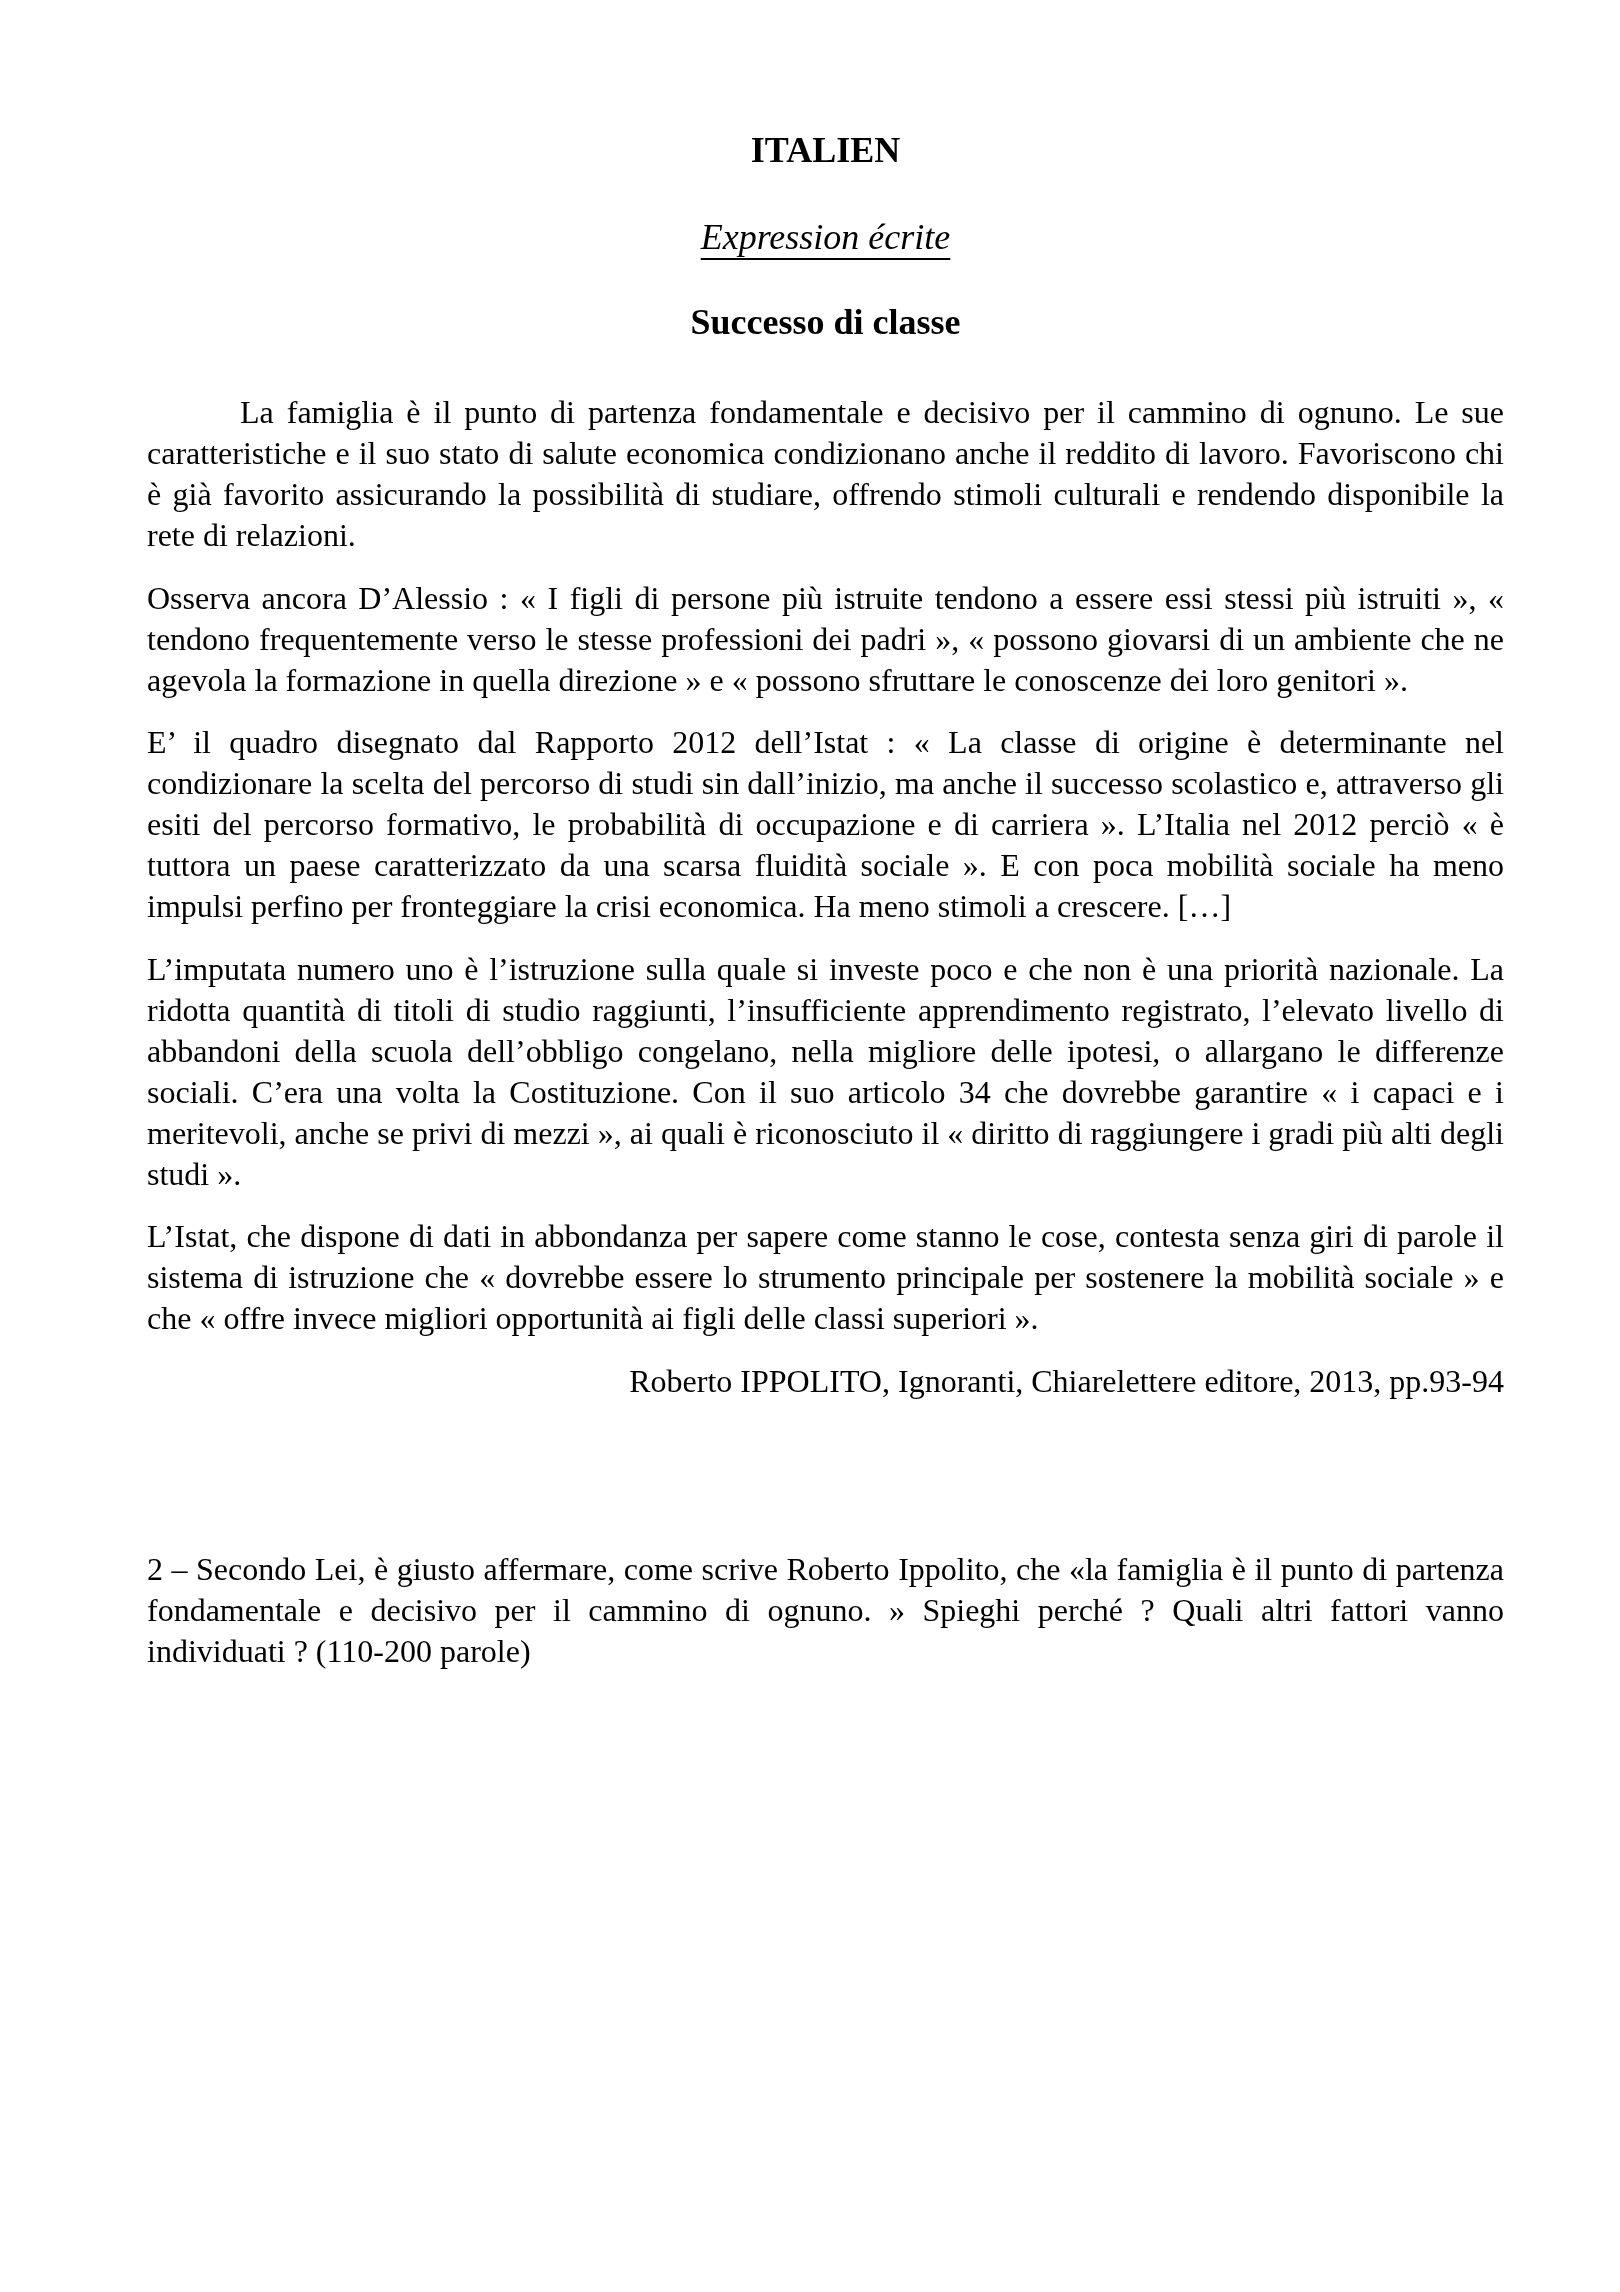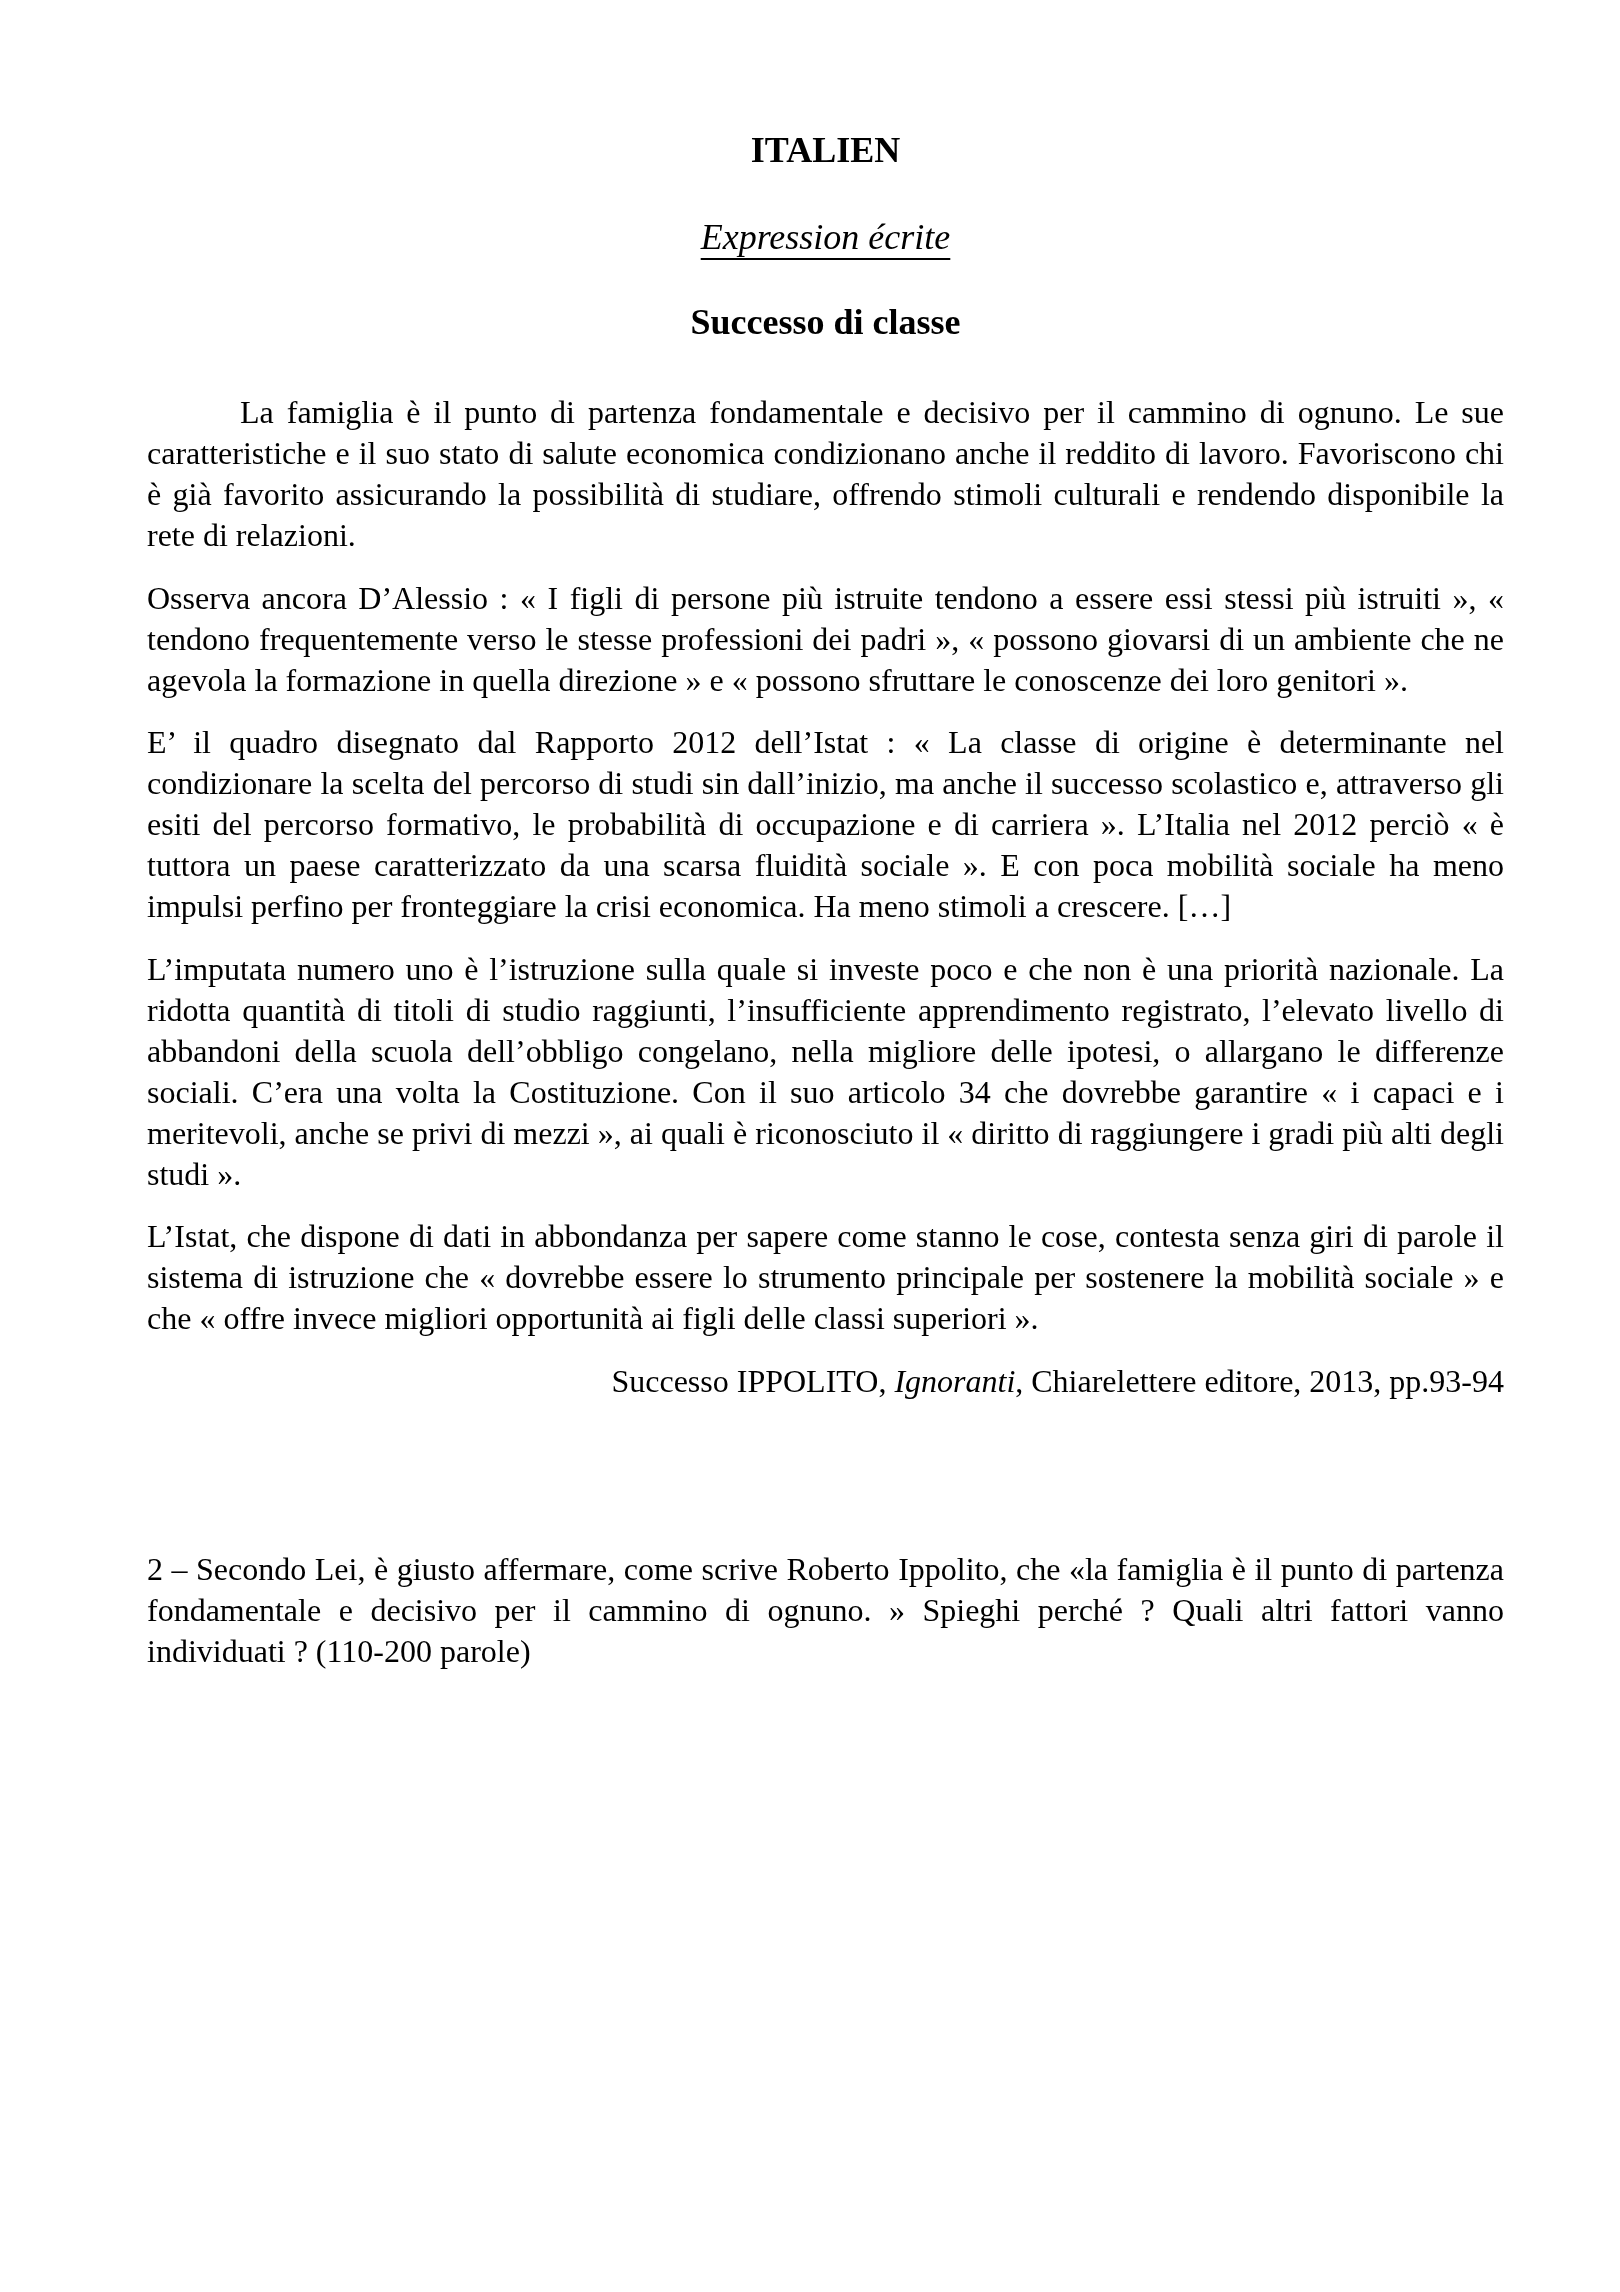--- a/index.html
+++ b/index.html
@@ -55,21 +55,20 @@
   p.para.indent-first {
     text-indent: 93px;
   }
   .attribution {
     font-size: 32px;
     line-height: 41px;
     text-align: right;
     margin: 0;
   }
   .attribution .work-title {
-    font-style: italic;
   }
   .questions {
     margin-top: 147px;
   }
   p.question {
     font-size: 32px;
     line-height: 41px;
     text-align: justify;
     margin: 0 0 24.5px 0;
   }
@@ -103,21 +102,21 @@
 
   <h3 class="doc-title">Successo di classe</h3>
 
   <div class="body-text">
     <p class="para indent-first">La famiglia è il punto di partenza fondamentale e decisivo per il cammino di ognuno. Le sue caratteristiche e il suo stato di salute economica condizionano anche il reddito di lavoro. Favoriscono chi è già favorito assicurando la possibilità di studiare, offrendo stimoli culturali e rendendo disponibile la rete di relazioni.</p>
     <p class="para">Osserva ancora D’Alessio : « I figli di persone più istruite tendono a essere essi stessi più istruiti », « tendono frequentemente verso le stesse professioni dei padri », « possono giovarsi di un ambiente che ne agevola la formazione in quella direzione » e « possono sfruttare le conoscenze dei loro genitori ».</p>
     <p class="para">E’ il quadro disegnato dal Rapporto 2012 dell’Istat : « La classe di origine è determinante nel condizionare la scelta del percorso di studi sin dall’inizio, ma anche il successo scolastico e, attraverso gli esiti del percorso formativo, le probabilità di occupazione e di carriera ». L’Italia nel 2012 perciò « è tuttora un paese caratterizzato da una scarsa fluidità sociale ». E con poca mobilità sociale ha meno impulsi perfino per fronteggiare la crisi economica. Ha meno stimoli a crescere. […]</p>
     <p class="para">L’imputata numero uno è l’istruzione sulla quale si investe poco e che non è una priorità nazionale. La ridotta quantità di titoli di studio raggiunti, l’insufficiente apprendimento registrato, l’elevato livello di abbandoni della scuola dell’obbligo congelano, nella migliore delle ipotesi, o allargano le differenze sociali. C’era una volta la Costituzione. Con il suo articolo 34 che dovrebbe garantire « i capaci e i meritevoli, anche se privi di mezzi », ai quali è riconosciuto il « diritto di raggiungere i gradi più alti degli studi ».</p>
     <p class="para">L’Istat, che dispone di dati in abbondanza per sapere come stanno le cose, contesta senza giri di parole il sistema di istruzione che « dovrebbe essere lo strumento principale per sostenere la mobilità sociale » e che « offre invece migliori opportunità ai figli delle classi superiori ».</p>
 
-    <p class="attribution"><span>Successo IPPOLITO, </span><span class="work-title">Ignoranti</span><span>, Chiarelettere editore, 2013, pp.93-94</span></p>
+    <p class="attribution"><span>Roberto IPPOLITO, </span><span class="work-title">Ignoranti</span><span>, Chiarelettere editore, 2013, pp.93-94</span></p>
   </div>
 
   <div class="questions">
     <p class="question">2 – Secondo Lei, è giusto affermare, come scrive Roberto Ippolito, che «la famiglia è il punto di partenza fondamentale e decisivo per il cammino di ognuno. » Spieghi perché ? Quali altri fattori vanno individuati ? (110-200 parole)</p>
   </div>
 
 
   <div class="footer-download">Téléchargé sur PrépaBooster - https://prepabooster.fr</div>
 
 </div>

